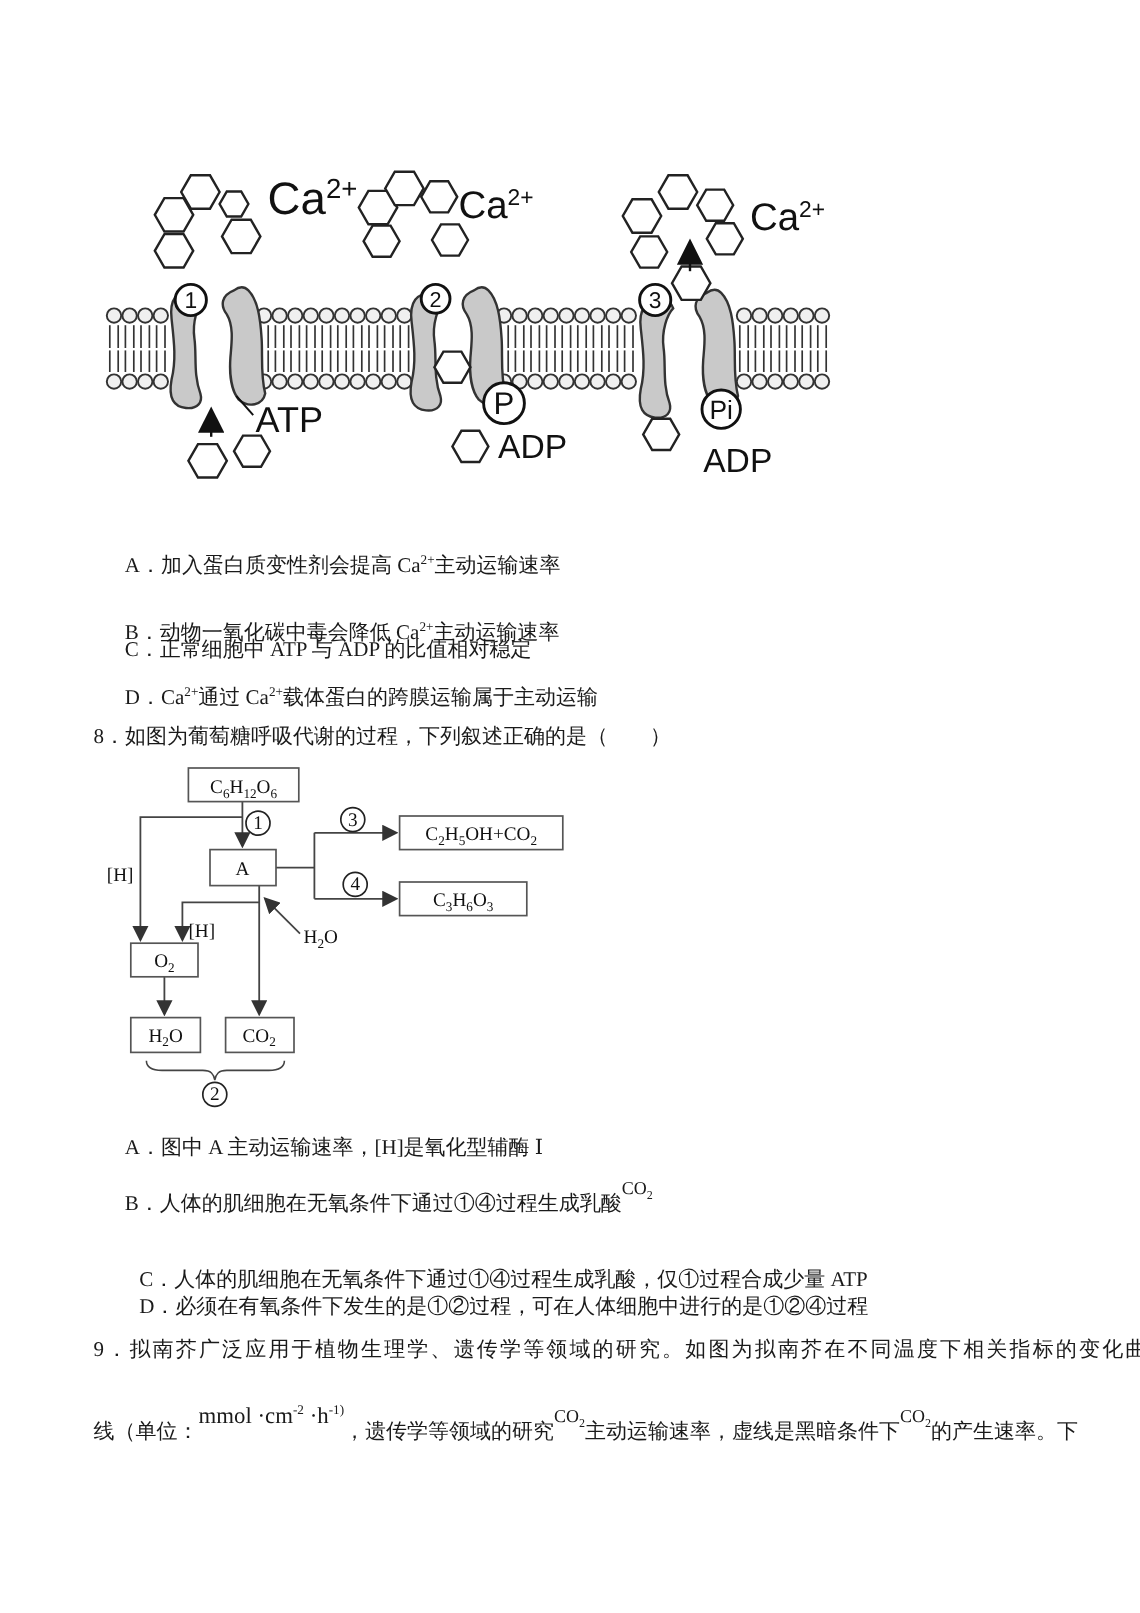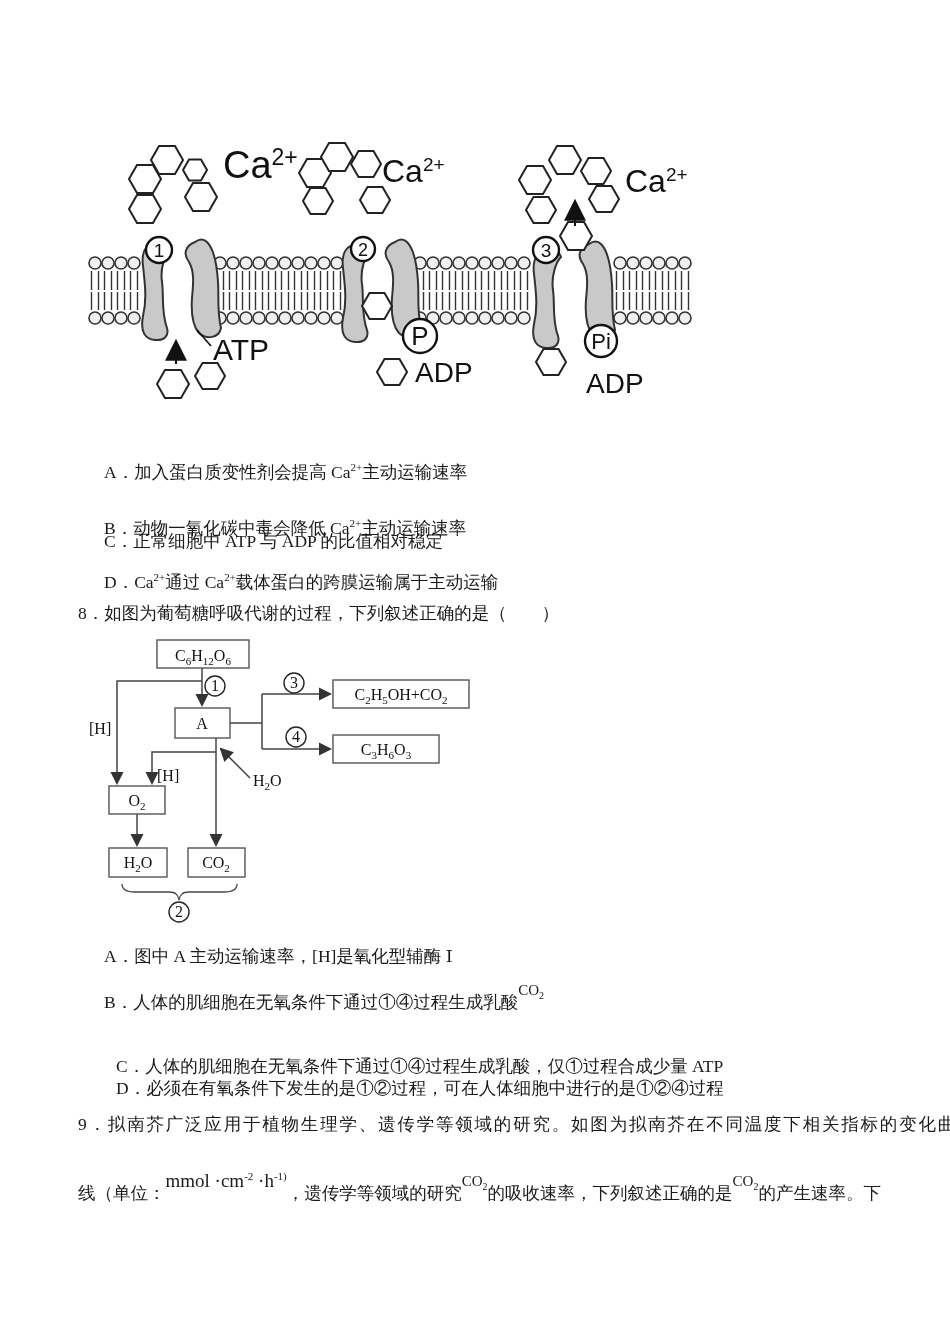--- a/index.html
+++ b/index.html
@@ -365,13 +365,13 @@
       <text class="ft" x="94" y="279" text-anchor="middle" font-size="14">2</text>
     </g>
 </svg>
 
 <div class="abs line" style="left:104px;top:945px;">A．图中 A 主动运输速率，[H]是氧化型辅酶 Ⅰ</div>
 <div class="abs line" style="left:104px;top:991px;"><span>B．人体的肌细胞在无氧条件下通过①④过程生成乳酸</span><span class="raised"><span>CO</span><sub>2</sub></span></div>
 <div class="abs line" style="left:116px;top:1043px;margin-top:12px;">C．人体的肌细胞在无氧条件下通过①④过程生成乳酸，仅①过程合成少量 ATP</div>
 <div class="abs line" style="left:116px;top:1077px;">D．必须在有氧条件下发生的是①②过程，可在人体细胞中进行的是①②④过程</div>
 
 <div class="abs line q9line1" style="left:78px;top:1113px;">9．拟南芥广泛应用于植物生理学、遗传学等领域的研究。如图为拟南芥在不同温度下相关指标的变化曲</div>
-<div class="abs line" style="left:78px;top:1177px;"><span>线（单位：</span><span class="unit"><span>mmol ·cm</span><sup>-2</sup><span> ·h</span><sup>-1)</sup></span><span>，遗传学等领域的研究</span><span class="raised"><span>CO</span><sub>2</sub></span><span>的吸收速率，下列叙述正确的是</span><span class="raised"><span>CO</span><sub>2</sub></span><span>的产生速率。下</span></div>
+<div class="abs line" style="left:78px;top:1177px;"><span>线（单位：</span><span class="unit"><span>mmol ·cm</span><sup>-2</sup><span> ·h</span><sup>-1)</sup></span><span>，遗传学等领域的研究</span><span class="raised"><span>CO</span><sub>2</sub></span><span>主动运输速率，虚线是黑暗条件下</span><span class="raised"><span>CO</span><sub>2</sub></span><span>的产生速率。下</span></div>
 
 </body></html>

